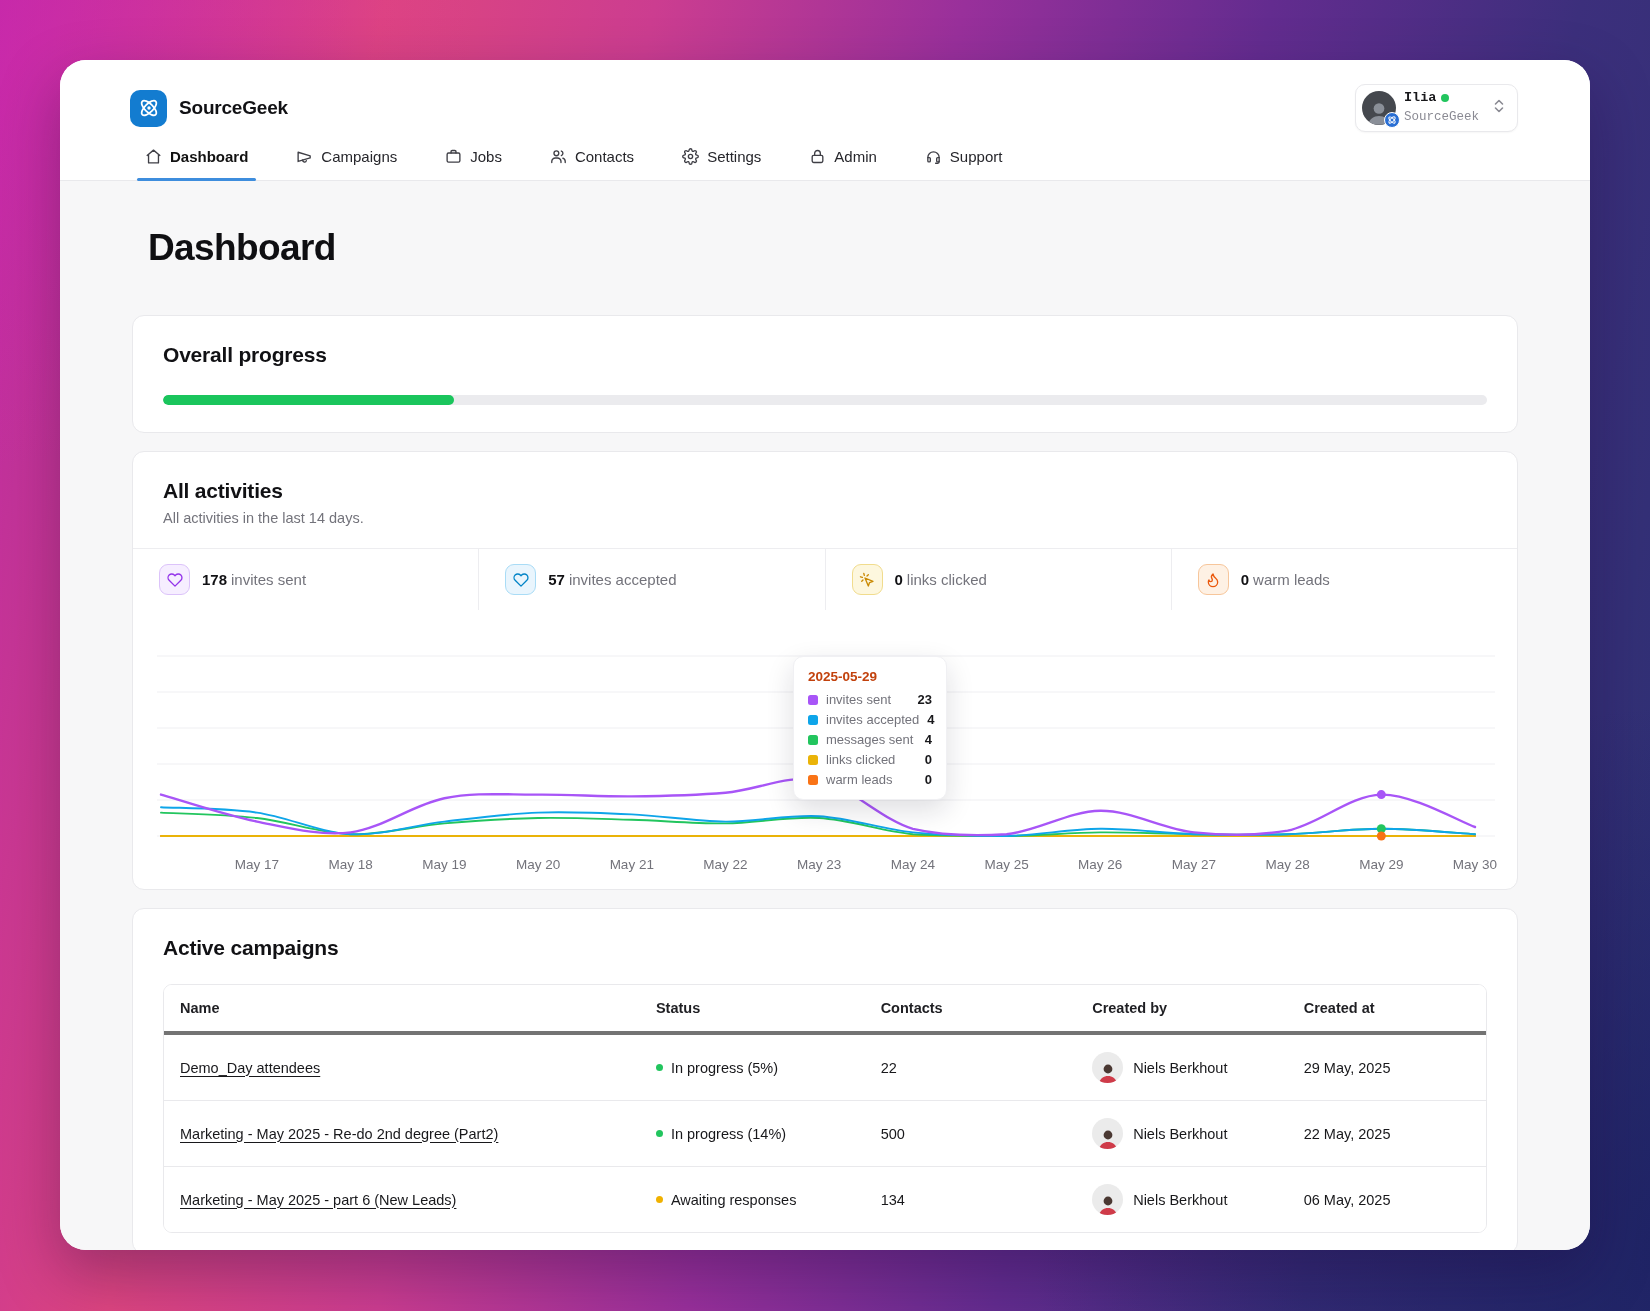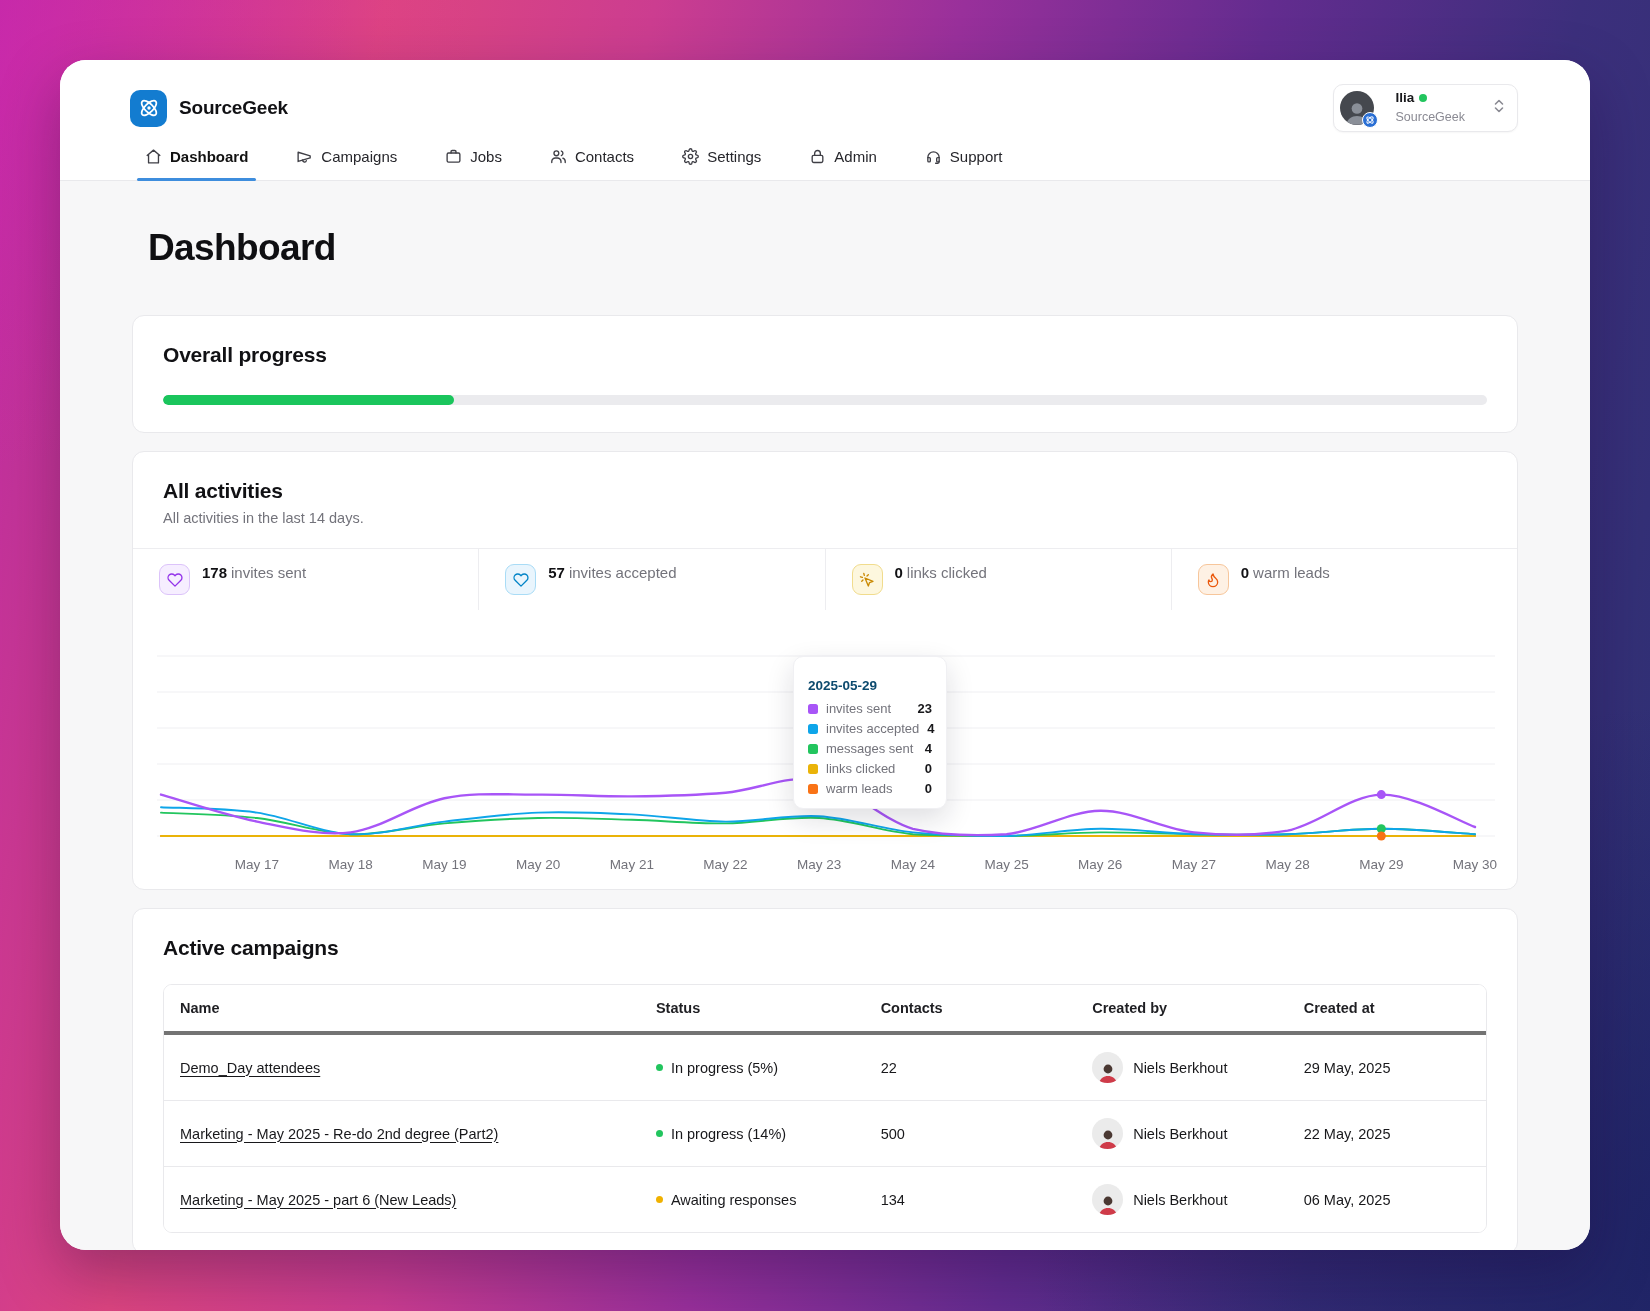--- a/index.html
+++ b/index.html
@@ -17,21 +17,21 @@
     background:#fff; border-radius:26px; overflow:hidden;
     box-shadow:0 24px 60px rgba(30,10,60,.35);
     display:flex; flex-direction:column;
   }
   
   .app-header { background:#fff; padding:26px 72px 0 70px; border-bottom:1px solid #e9e9ec; flex:0 0 auto; position:relative; }
   .header-top { display:flex; align-items:center; justify-content:space-between; height:44px; }
   .brand { display:flex; align-items:center; gap:12px; }
   .brand-logo { width:37px; height:37px; border-radius:10px; background:#137cd0; display:flex; align-items:center; justify-content:center; }
   .brand-name { font-size:19px; font-weight:700; color:#111114; letter-spacing:-0.2px; }
-  .user-chip { display:flex; align-items:center; gap:22px; border:1px solid #e9e9ec; border-radius:10px; padding:5px 12px 5px 6px; background:#fff; box-shadow:0 1px 2px rgba(0,0,0,.04); cursor:pointer; }
+  .user-chip { display:flex; align-items:center; gap:8px; border:1px solid #e9e9ec; border-radius:10px; padding:5px 12px 5px 6px; background:#fff; box-shadow:0 1px 2px rgba(0,0,0,.04); cursor:pointer;font-family:Liberation Mono, monospace; }
   .avatar-wrap { position:relative; width:34px; height:34px; }
   .avatar { width:34px; height:34px; border-radius:50%; background:#45484e; overflow:hidden; display:flex; align-items:flex-end; justify-content:center; }
   .avatar-badge { position:absolute; right:-4px; bottom:-3px; width:16px; height:16px; border-radius:50%; background:#2a6fd4; border:1.5px solid #fff; display:flex; align-items:center; justify-content:center; }
   .user-meta { line-height:1.25; }
   .user-name { font-size:13.5px; font-weight:700; color:#18181b; display:flex; align-items:center; gap:5px; }
   .online-dot { width:8px; height:8px; border-radius:50%; background:#22c55e; display:inline-block; }
   .user-org { font-size:12.5px; color:#8a8a93; }
   .chip-caret { margin-left:6px; color:#8a8a93; }
   .nav-row { display:flex; gap:44px; margin:18px 0 0 13px; }
   .nav-item { display:flex; align-items:center; gap:8px; font-size:15px; color:#26262b; padding:0 2px 15px; cursor:pointer; position:relative; font-weight:500; }
@@ -45,31 +45,31 @@
   .card + .card { margin-top:18px; }
   .card-pad { padding:27px 30px; }
   .card-title { font-size:21px; font-weight:700; color:#111114; letter-spacing:-0.2px; }
   .card-sub { font-size:14.5px; color:#73737b; margin-top:7px; }
   
   .progress-track { margin-top:28px; height:10px; border-radius:6px; background:#ebebee; overflow:hidden; }
   .progress-fill { height:100%; border-radius:6px; background:#1ac55c; }
   
   .act-head { padding:27px 30px 22px; }
   .stats-row { display:flex; border-top:1px solid #ededf0; }
-  .stat-cell { flex:1; display:flex; gap:12px; padding:15px 10px 15px 26px; border-left:1px solid #ededf0; }
+  .stat-cell { flex:1; display:flex; align-items:center; gap:12px; padding:15px 10px 15px 26px; border-left:1px solid #ededf0; }
   .stat-cell:first-child { border-left:none; }
   .stat-badge { width:31px; height:31px; border-radius:9px; display:flex; align-items:center; justify-content:center; border:1px solid; }
   .stat-text { font-size:15px; color:#73737b; }
   .stat-text b { color:#111114; font-weight:700; margin-right:4px; }
   .chart-wrap { position:relative; padding:14px 24px 6px; }
   .chart-svg { display:block; width:1338px; height:225px; }
   .x-labels { position:relative; height:34px; }
   .x-labels span { position:absolute; top:8px; transform:translateX(-50%); font-size:13.5px; color:#73737b; white-space:nowrap; }
   .chart-tooltip { position:absolute; left:660px; top:46px; width:154px; background:#fff; border:1px solid #f0f0f3; border-radius:10px; box-shadow:0 10px 28px rgba(20,20,40,.14); padding:12px 14px 12px; z-index:5; }
-  .tt-title { font-size:13.5px; font-weight:700; color:#0c4a6e; margin-bottom:8px;margin-top:9px; }
+  .tt-title { font-size:13.5px; font-weight:700; color:#c2410c; margin-bottom:8px; }
   .tt-row { display:flex; align-items:center; gap:8px; margin-top:5px; font-size:13px; }
   .tt-sq { width:10px; height:10px; border-radius:2.5px; flex:0 0 auto; }
   .tt-label { color:#73737b; flex:1; white-space:nowrap; }
   .tt-val { color:#18181b; font-weight:600; }
   
   .camp-pad { padding:27px 30px 20px; }
   .camp-title { margin-bottom:24px; }
   table.camp { width:100%; border:1px solid #e9e9ec; border-radius:9px; border-collapse:separate; border-spacing:0; overflow:hidden; table-layout:fixed; }
   table.camp th { text-align:left; font-size:14.5px; font-weight:600; color:#1f1f23; padding:15px 16px; border-bottom:4px solid #737373; background:#fff; }
   table.camp td { font-size:14.5px; color:#18181b; padding:17px 16px; border-bottom:1px solid #e9e9ec; background:#fff; }

